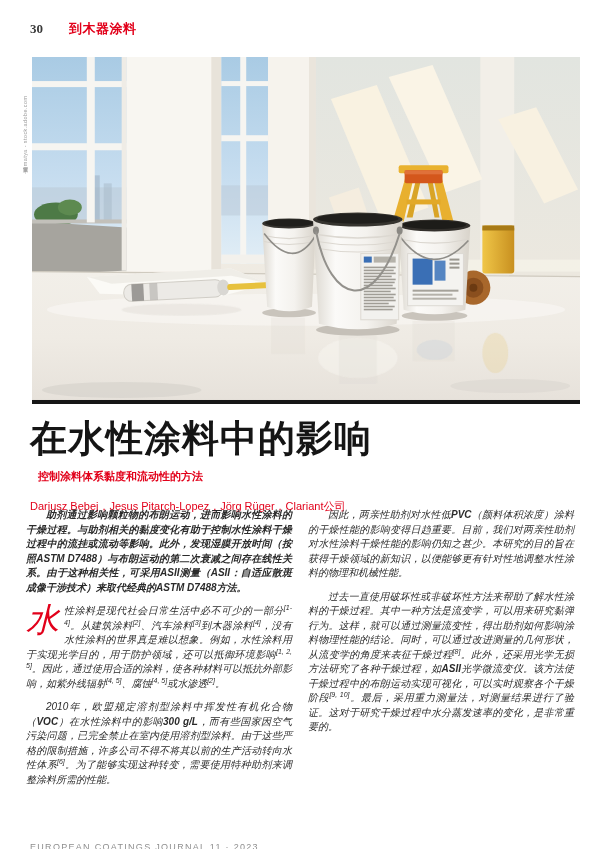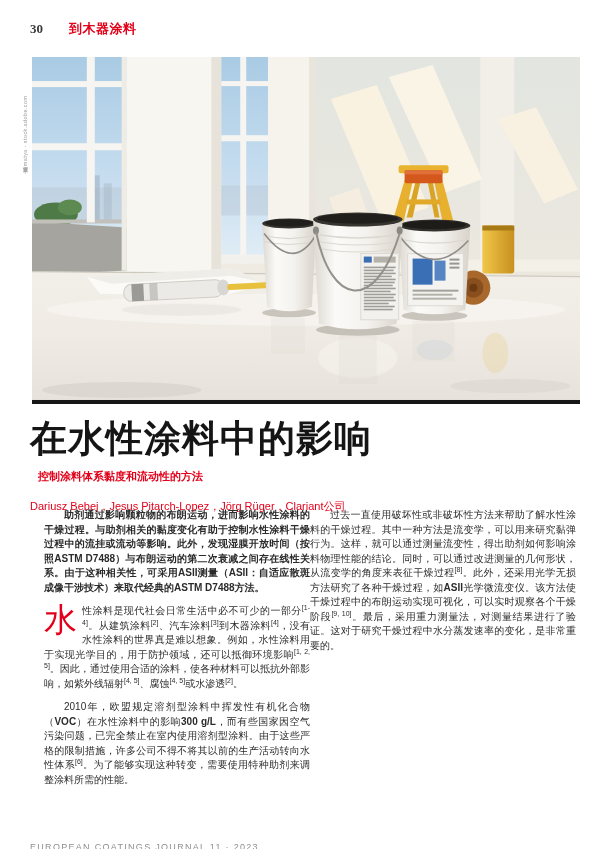--- a/index.html
+++ b/index.html
@@ -21,21 +21,21 @@
   .photo-credit{
     position:absolute;left:21px;top:58px;height:120px;
     writing-mode:vertical-rl;transform:rotate(180deg);
     font-size:5.5px;color:#9a9a9a;letter-spacing:.4px;white-space:nowrap;
   }
   
   .headline{position:absolute;left:30px;top:392px;font-size:37px;font-weight:700;color:#151515;letter-spacing:1px;line-height:1.2;}
   .kicker{position:absolute;left:38px;top:469px;font-size:11px;font-weight:700;color:#e2001a;}
   .byline{position:absolute;left:30px;top:499px;font-size:11px;color:#e2001a;}
   
-  .columns{position:absolute;left:44px;top:508px;width:548px;display:flex;gap:0;}
+  .columns{position:absolute;left:26px;top:508px;width:548px;display:flex;gap:16px;font-style:italic;}
   .col{width:266px;font-size:10px;line-height:1.45;text-align:justify;color:#2b2b2b;}
   .col p{margin:0 0 9px 0;}
   .indent{text-indent:2em;}
   .intro{font-weight:700;}
   .dropcap{
     float:left;font-size:33px;line-height:.92;color:#e2001a;
     padding:1px 5px 0 0;font-weight:400;
   }
   sup{font-size:7px;line-height:0;vertical-align:super;letter-spacing:0;}
   .b{font-weight:700;}
@@ -250,17 +250,18 @@
 <div class="kicker">控制涂料体系黏度和流动性的方法</div>
 <div class="byline">Dariusz Bebej，Jesus Pitarch-Lopez，Jörg Rüger，Clariant公司</div>
 
 <div class="columns">
   <div class="col">
     <p class="intro indent">助剂通过影响颗粒物的布朗运动，进而影响水性涂料的干燥过程。与助剂相关的黏度变化有助于控制水性涂料干燥过程中的流挂或流动等影响。此外，发现湿膜开放时间（按照ASTM D7488）与布朗运动的第二次衰减之间存在线性关系。由于这种相关性，可采用ASII测量（ASII：自适应散斑成像干涉技术）来取代经典的ASTM D7488方法。</p>
     <p><span class="dropcap">水</span><span><span>性涂料是现代社会日常生活中必不可少的一部分</span><sup>[1-4]</sup><span>。从建筑涂料</span><sup>[2]</sup><span>、汽车涂料</span><sup>[3]</sup><span>到木器涂料</span><sup>[4]</sup><span>，没有水性涂料的世界真是难以想象。例如，水性涂料用于实现光学目的，用于防护领域，还可以抵御环境影响</span><sup>[1, 2, 5]</sup><span>。因此，通过使用合适的涂料，使各种材料可以抵抗外部影响，如紫外线辐射</span><sup>[4, 5]</sup><span>、腐蚀</span><sup>[4, 5]</sup><span>或水渗透</span><sup>[2]</sup><span>。</span></span></p>
     <p class="indent"><span>2010年，欧盟规定溶剂型涂料中挥发性有机化合物（</span><span class="b">VOC</span><span>）在水性涂料中的影响</span><span class="b">300 g/L</span><span>，而有些国家因空气污染问题，已完全禁止在室内使用溶剂型涂料。由于这些严格的限制措施，许多公司不得不将其以前的生产活动转向水性体系</span><sup>[6]</sup><span>。为了能够实现这种转变，需要使用特种助剂来调整涂料所需的性能。</span></p>
   </div>
   <div class="col">
+    <p class="indent"><span>因此，两亲性助剂对水性低</span><span class="b">PVC</span><span>（颜料体积浓度）涂料的干燥性能的影响变得日趋重要。目前，我们对两亲性助剂对水性涂料干燥性能的影响仍知之甚少。本研究的目的旨在获得干燥领域的新知识，以便能够更有针对性地调整水性涂料的物理和机械性能。</span></p>
     <p class="indent"><span>过去一直使用破坏性或非破坏性方法来帮助了解水性涂料的干燥过程。其中一种方法是流变学，可以用来研究黏弹行为。这样，就可以通过测量流变性，得出助剂如何影响涂料物理性能的结论。同时，可以通过改进测量的几何形状，从流变学的角度来表征干燥过程</span><sup>[8]</sup><span>。此外，还采用光学无损方法研究了各种干燥过程，如</span><span class="b">ASII</span><span>光学微流变仪。该方法使干燥过程中的布朗运动实现可视化，可以实时观察各个干燥阶段</span><sup>[9, 10]</sup><span>。最后，采用重力测量法，对测量结果进行了验证。这对于研究干燥过程中水分蒸发速率的变化，是非常重要的。</span></p>
   </div>
 </div>
 
 <div class="page-footer">EUROPEAN COATINGS JOURNAL 11 · 2023</div>
 
 </body></html>

